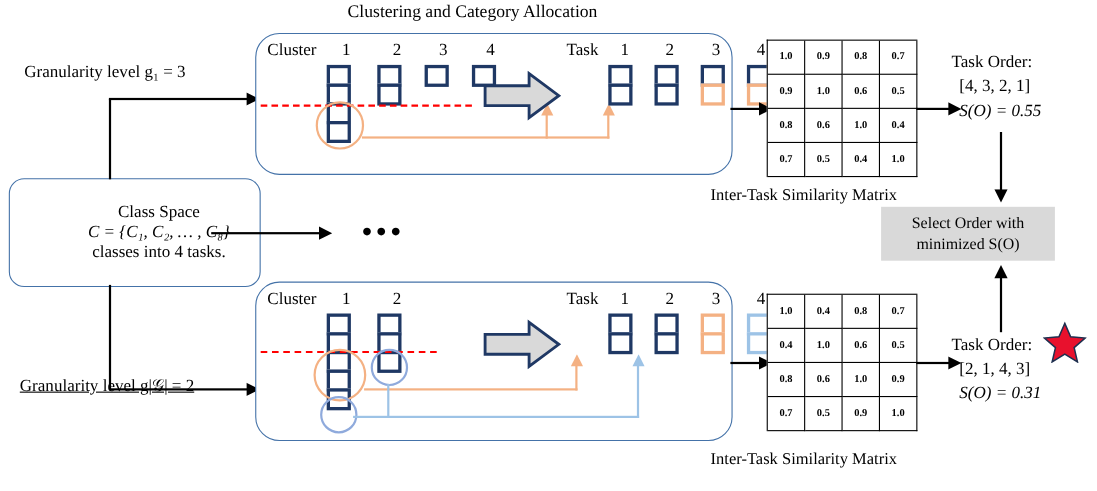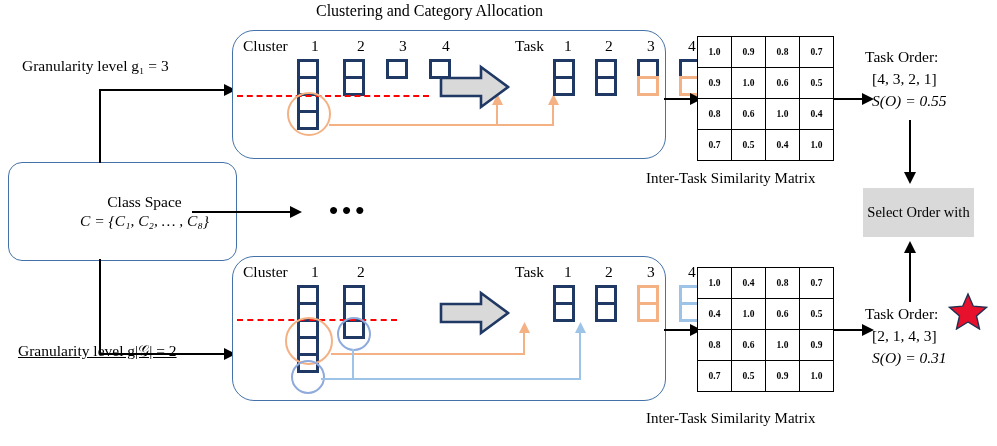--- a/index.html
+++ b/index.html
@@ -54,20 +54,21 @@
 </style>
 </head>
 <body>
 
 <div class="abs txt title" style="left:316px;top:2px;">Clustering and Category Allocation</div>
 
 <div class="classbox" style="left:8px;top:162px;width:183px;height:97px;">
   <div style="padding:0 4px;">
     <div>Class Space</div>
     <div class="mathi">C = {C₁, C₂, … , C₈}</div>
+    <div>classes into 4 tasks.</div>
   </div>
 </div>
 
 <div class="vline" style="left:99px;top:90px;height:73px;"></div>
 <div class="hline" style="left:99px;top:89px;width:133px;"></div>
 <svg class="abs" style="left:224px;top:82px;" width="16" height="16">
   <polygon points="0,2 12,8 0,14" fill="#000"></polygon>
 </svg>
 
 <div class="vline" style="left:99px;top:259px;height:95px;"></div>
@@ -184,23 +185,24 @@
 
 <div class="abs txt lbl" style="left:865px;top:48px;">Task Order:</div>
 <div class="abs txt lbl" style="left:872px;top:70px;">[4, 3, 2, 1]</div>
 <div class="abs txt lbl mathi" style="left:872px;top:92px;">S(O) = 0.55</div>
 
 <div class="vline" style="left:909px;top:120px;height:58px;"></div>
 <svg class="abs" style="left:902px;top:172px;" width="16" height="16">
   <polygon points="2,0 8,12 14,0" fill="#000"></polygon>
 </svg>
 
-<div class="graybox" style="left:863px;top:188px;width:111px;height:49px;">
+<div class="graybox" style="left:801px;top:188px;width:158px;height:49px;">
   <div>
     <div>Select Order with</div>
+    <div>minimized S(O)</div>
   </div>
 </div>
 
 <div class="vline" style="left:909px;top:252px;height:50px;"></div>
 <svg class="abs" style="left:902px;top:239px;" width="16" height="16">
   <polygon points="2,14 8,2 14,14" fill="#000"></polygon>
 </svg>
 
 <div class="panel" style="left:232px;top:256px;width:432px;height:143px;">
 

